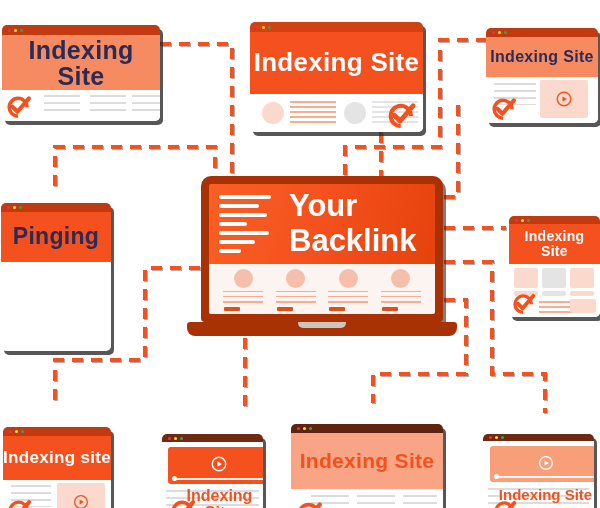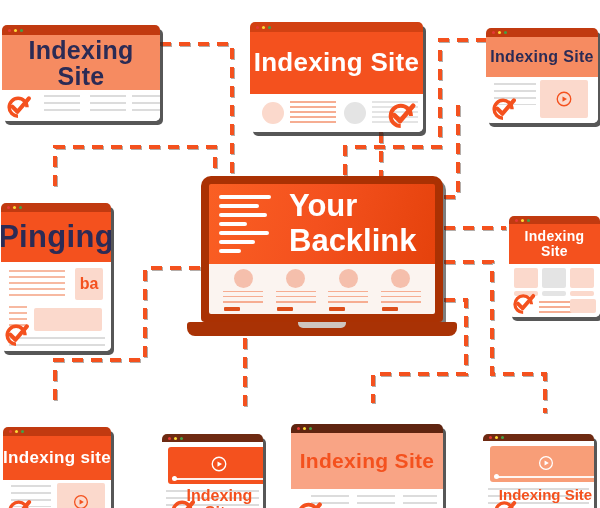--- a/index.html
+++ b/index.html
@@ -131,34 +131,21 @@
       </svg>
     </div>
   </div>
 
   <div class="card" style="left:1px;top:183px;width:110px;height:148px;">
     <div class="tbar" style="height:9px;">
       <span class="dot r"></span>
         <span class="dot y"></span>
         <span class="dot g"></span>
     </div>
-    <div class="hdr orange" style="height:50px;font-size:31px;color:#2B2B55;">Pinging</div>
-    <div class="body" style="height:89px;">
-      <div class="abs lines pink" style="left:8px;top:8px;width:56px;height:27px;"></div>
-      <div class="abs pinkbox" style="right:8px;top:6px;width:28px;height:32px;display:flex;align-items:center;justify-content:center;">
-        <span style="color:#F4511E;font-weight:800;font-size:16px;">ba</span>
-      </div>
-      <div class="abs lines pink" style="left:8px;top:44px;width:18px;height:24px;"></div>
-      <div class="abs pinkbox" style="left:33px;top:46px;width:68px;height:23px;"></div>
-      <div class="abs lines" style="left:8px;right:6px;bottom:1px;height:13px;"></div>
-      <svg class="check" style="left:3px;bottom:4px;" width="28" height="26" viewBox="0 0 44 40">
-        <circle cx="19" cy="22" r="14" fill="none" stroke="#F4511E" stroke-width="5.5" stroke-dasharray="66 30" stroke-dashoffset="-22"></circle>
-        <path d="M10 21 L18 29 L36 8" fill="none" stroke="#F4511E" stroke-width="6.5" stroke-linecap="round" stroke-linejoin="round"></path>
-      </svg>
-    </div>
+    <div class="hdr orange" style="height:50px;font-size:23px;color:#2B2B55;">Pinging</div>
   </div>
 
   <div class="laptop-screen">
     <div class="screen-inner">
       <div class="screen-hdr">
         <div class="menu-lines">
           <span style="width:52px"></span>
             <span style="width:40px"></span>
             <span style="width:48px"></span>
           <span style="width:28px"></span>

